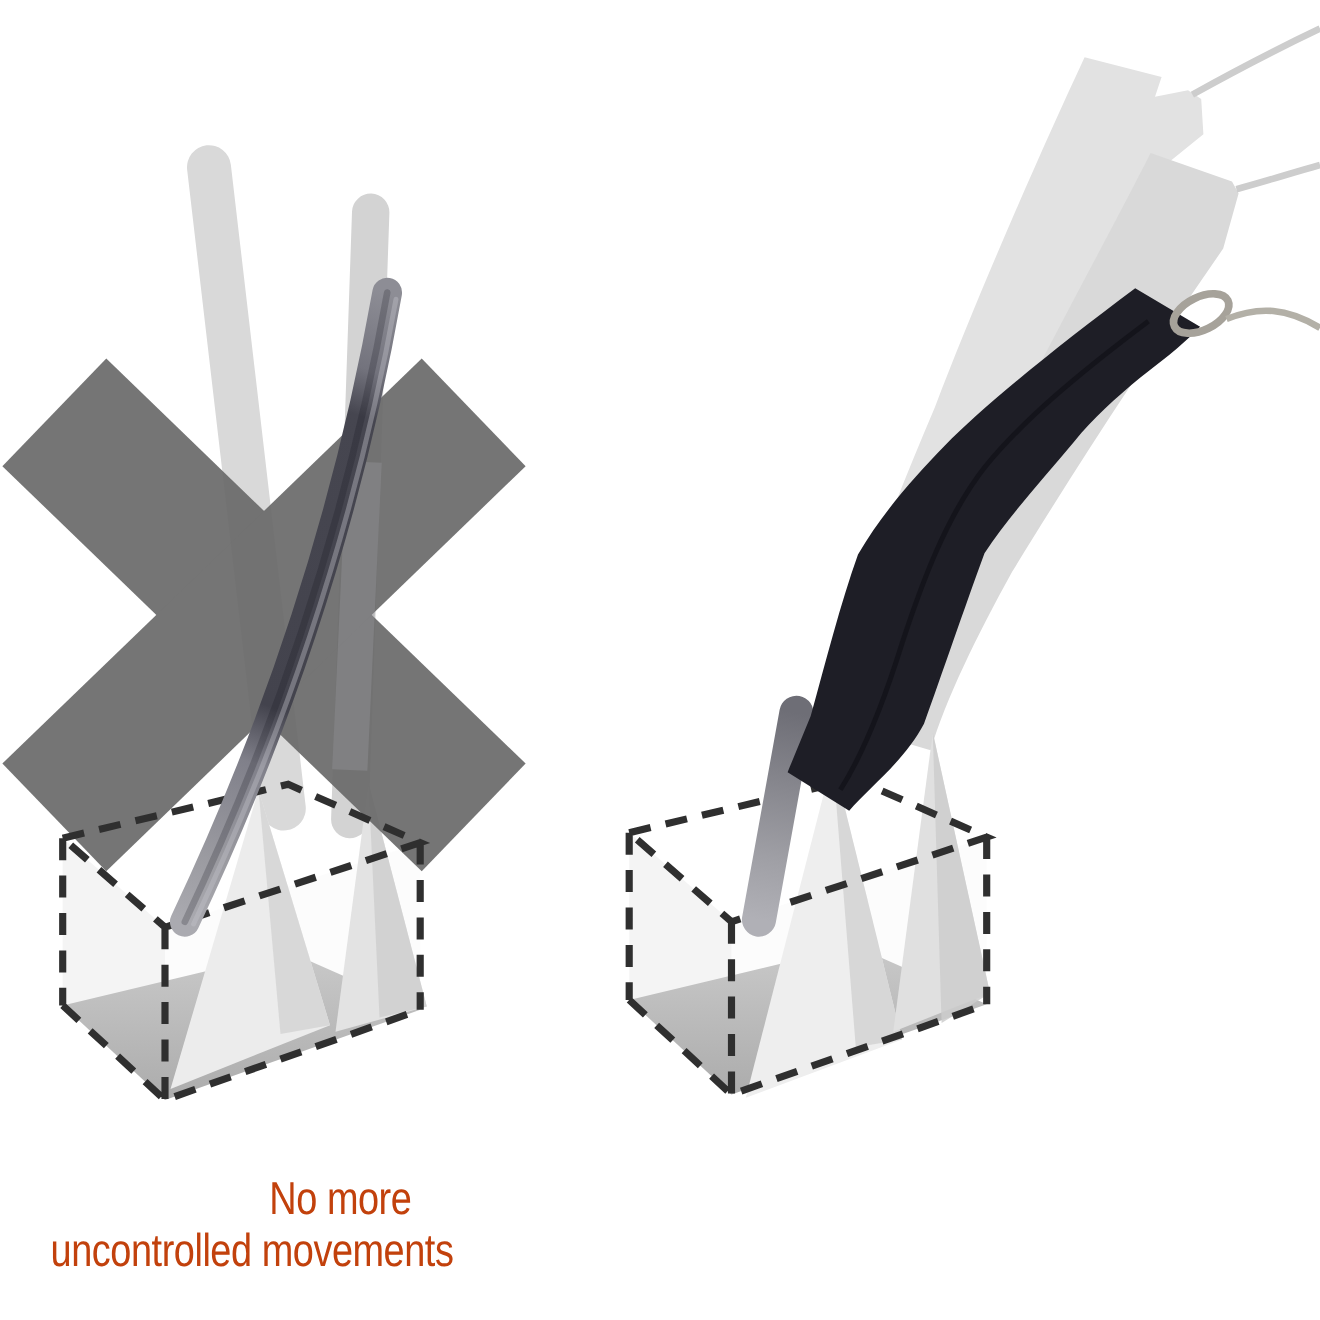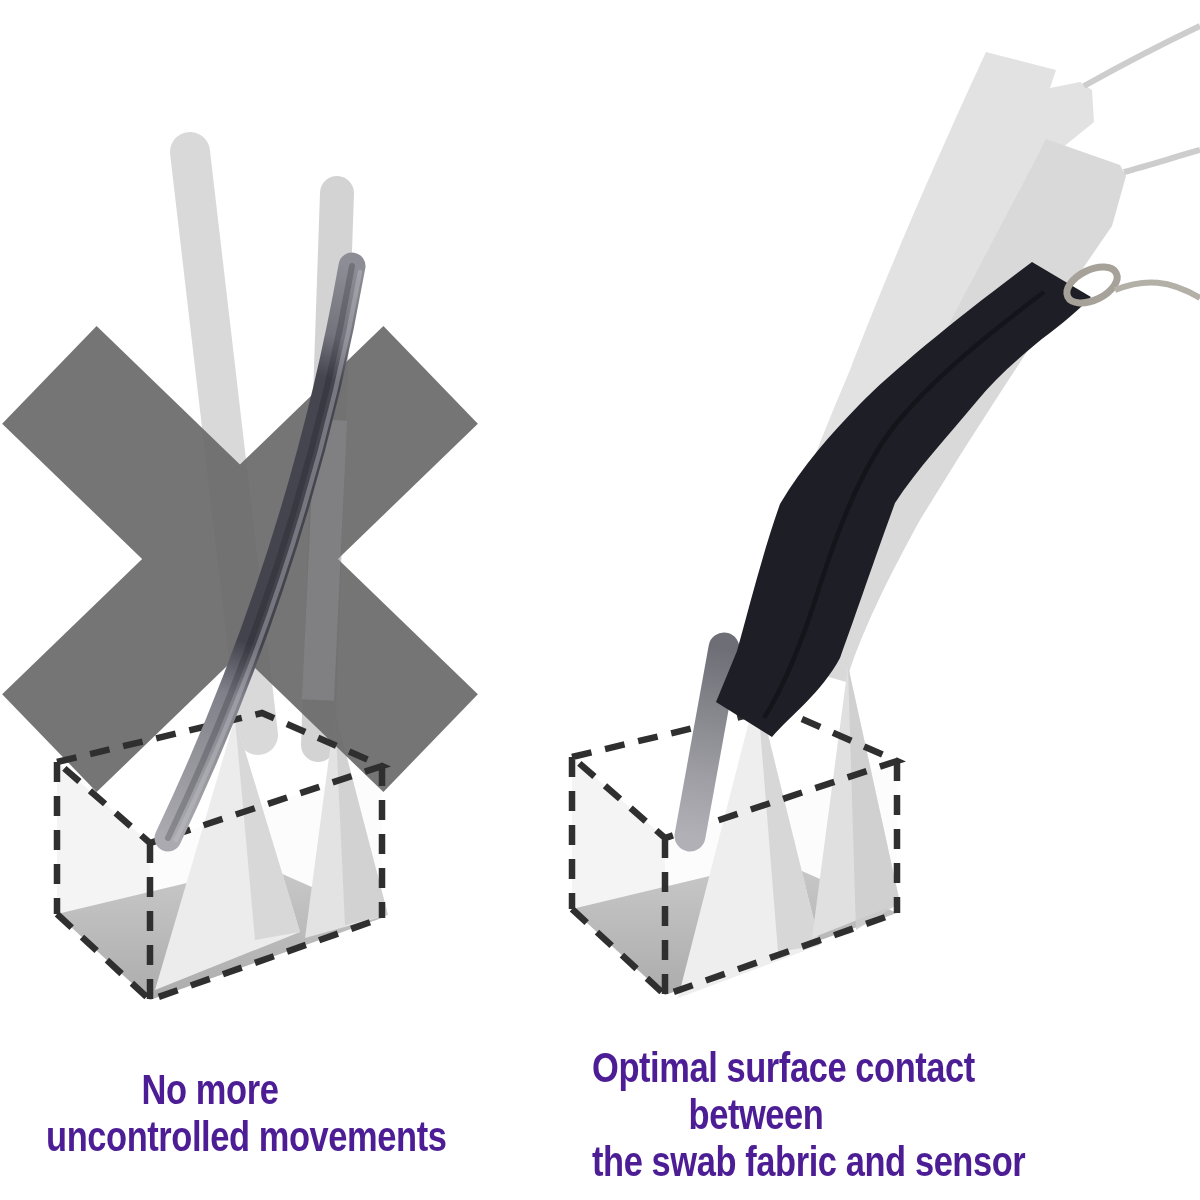--- a/index.html
+++ b/index.html
@@ -8,25 +8,25 @@
     width: 1200px;
     height: 1200px;
     background: #ffffff;
     overflow: hidden;
     font-family: "Liberation Sans", "DejaVu Sans", sans-serif;
   }
   .stage svg { position: absolute; left: 0; top: 0; }
   .caption {
     position: absolute;
     width: 400px;
-    text-align: center;
-    font-weight: 700;
+    text-align: right;
+    font-weight: 400;
     font-size: 42px;
     line-height: 47px;
-    color: #4c1d95;
+    color: #c2410c;
     letter-spacing: -0.5px;
   }
   .caption .cap-line {
     display: block;
     transform: scaleX(0.82);
     transform-origin: 50% 50%;
     white-space: nowrap;
   }
   #caption-left  { left: 10px;  top: 1066px; }
   #caption-right { left: 556px; top: 1044px; }
@@ -144,19 +144,14 @@
         <path d="M1115,290 C1145,278 1170,280 1200,298" fill="none" stroke="#b3b0a7" stroke-width="6"></path>
       </g>
     </g>
   </svg>
 
   <div class="caption" id="caption-left">
     <span class="cap-line">No more</span>
     <span class="cap-line">uncontrolled movements</span>
   </div>
 
-  <div class="caption" id="caption-right">
-    <span class="cap-line">Optimal surface contact</span>
-    <span class="cap-line">between</span>
-    <span class="cap-line">the swab fabric and sensor</span>
-  </div>
 
 </div>
 
 </body></html>

